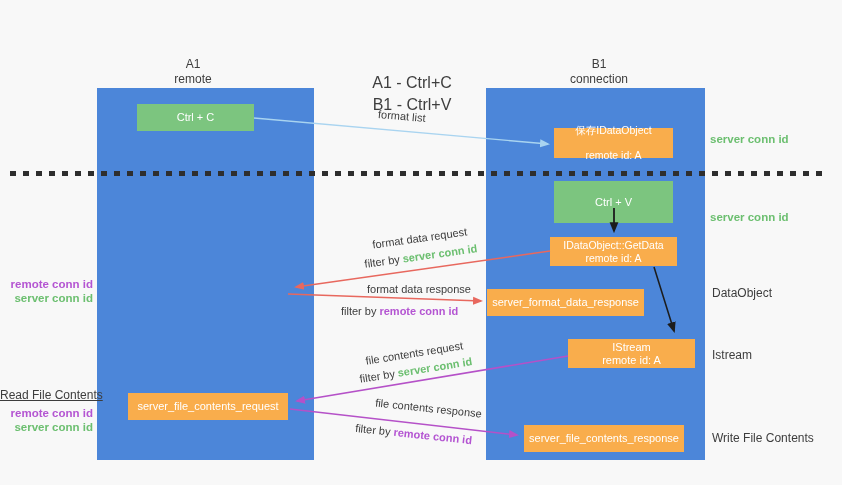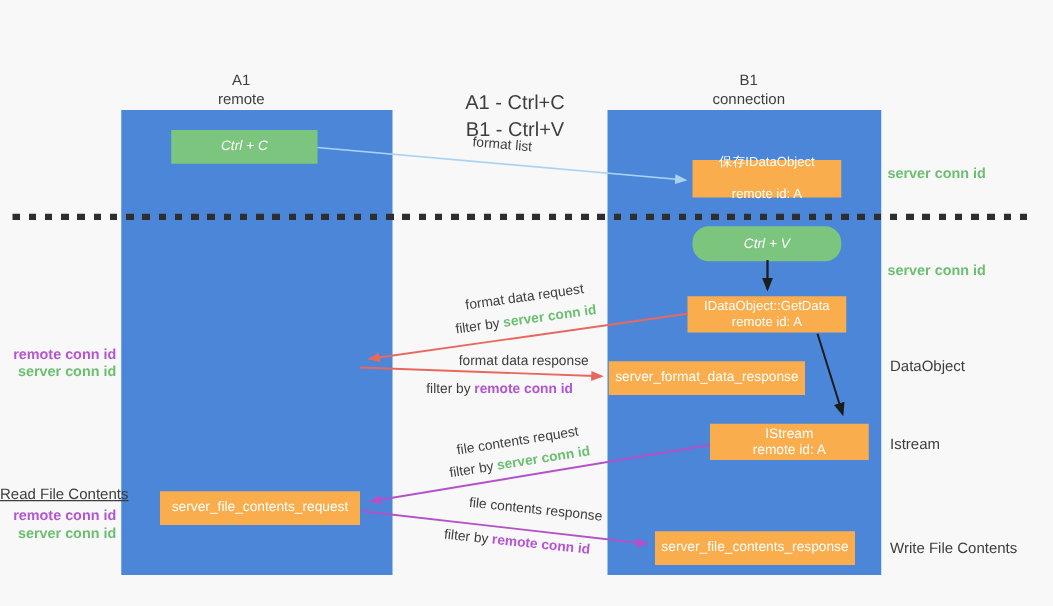--- a/index.html
+++ b/index.html
@@ -24,25 +24,25 @@
   .divider { position:absolute; left:10px; top:171px; width:813px; height:5px; z-index:6;
              background:repeating-linear-gradient(90deg,#2e2e2e 0 6px, transparent 6px 13px); }
 
   
   .arrows { position:absolute; left:0; top:0; z-index:5; }
 
   
   .node { position:absolute; z-index:4; color:#ffffff; display:flex; flex-direction:column;
           align-items:center; justify-content:center; text-align:center;
           font-size:11px; line-height:13px; }
-  .green-node  { background:#7cc57f;font-style:italic; }
+  .green-node  { background:#7cc57f; }
   .orange-node { background:#f9ad4c; }
   .n-ctrlc   { left:137px; top:104px; width:117px; height:27px; }
   .n-saveobj { left:554px; top:128px; width:119px; height:30px; font-size:10.5px;gap:12px; }
-  .n-ctrlv   { left:554px; top:181px; width:119px; height:28px;border-radius:13px; }
+  .n-ctrlv   { left:554px; top:181px; width:119px; height:42px; }
   .n-getdata { left:550px; top:237px; width:127px; height:29px; font-size:10.5px;text-align:center; }
   .n-fmtreq  { left:131px; top:277px; width:155px; height:26px; }
   .n-fmtresp { left:487px; top:289px; width:157px; height:27px; }
   .n-istream { left:568px; top:339px; width:127px; height:29px; }
   .n-filereq { left:128px; top:393px; width:160px; height:27px; }
   .n-fileresp{ left:524px; top:425px; width:160px; height:27px; }
 
   
   .alabel { position:absolute; z-index:7; font-size:11px; color:#3d3d3d; white-space:nowrap; }
   .rot-n8 { transform:rotate(-8deg); }

